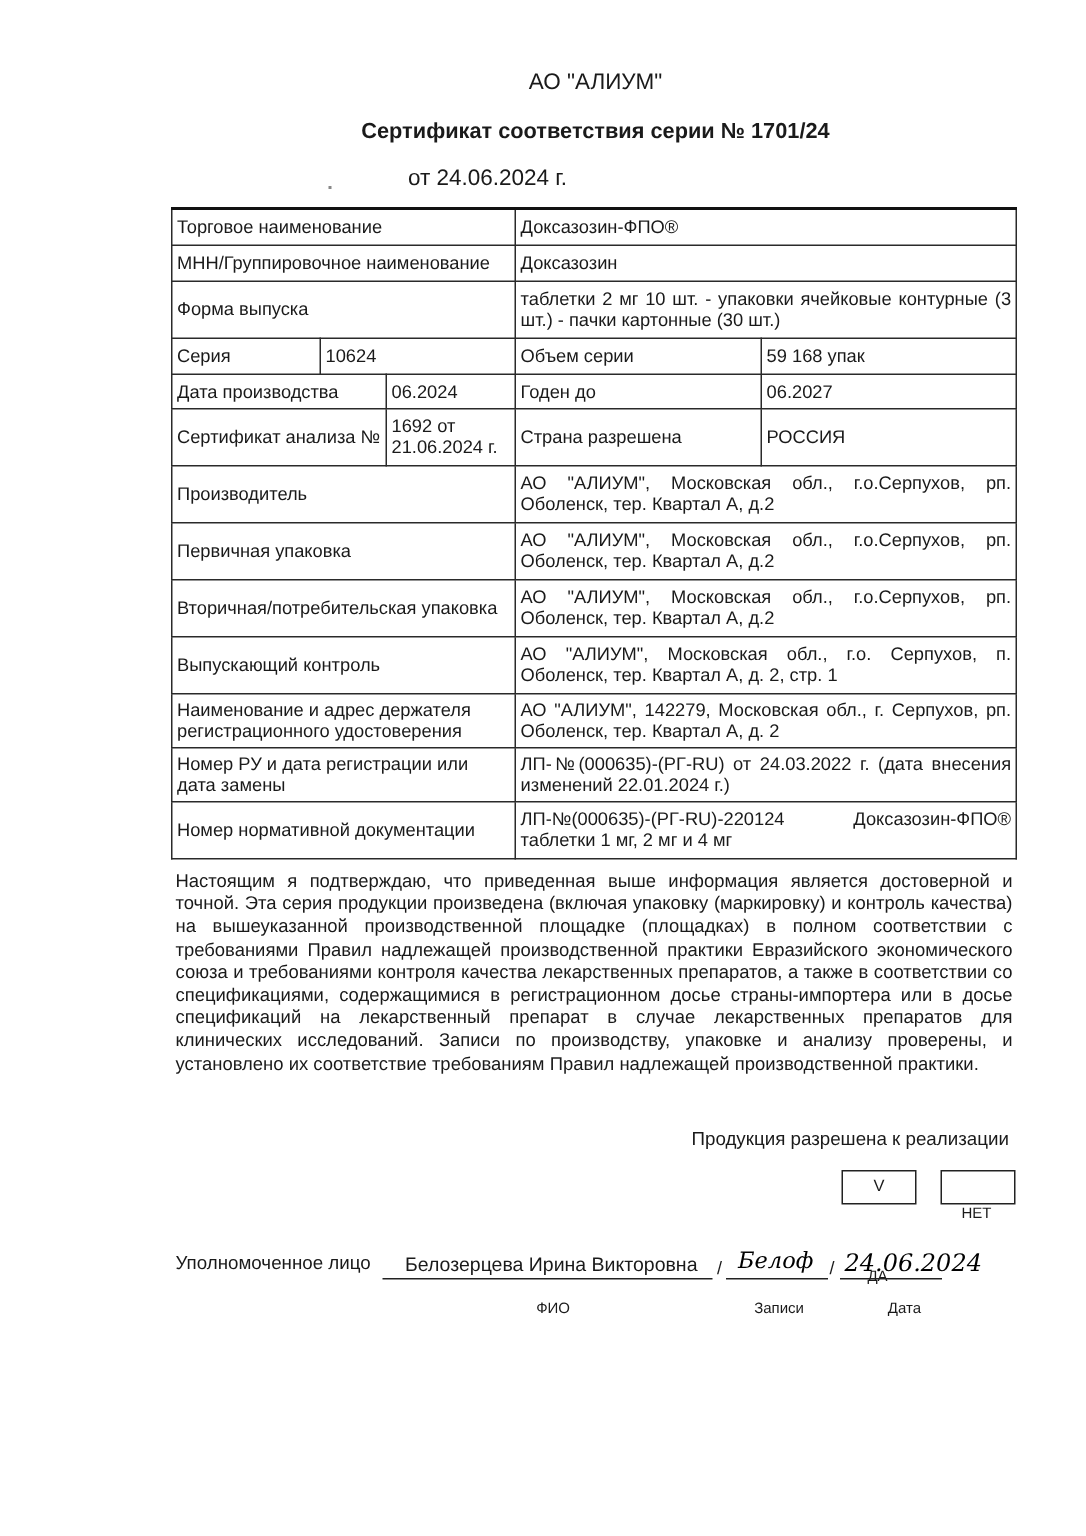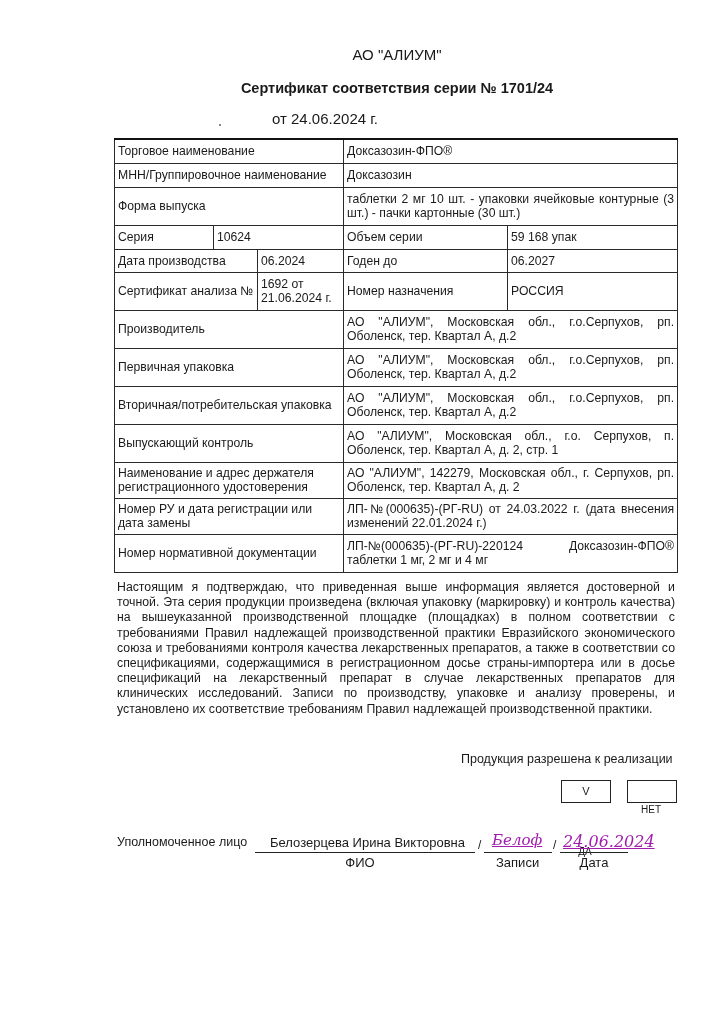--- a/index.html
+++ b/index.html
@@ -39,24 +39,24 @@
     position: absolute; top: 752px; left: 461px; font-size: 12.5px;
   }
   .box {
     position: absolute; width: 48px; height: 21px; border: 1px solid #222;
     text-align: center; font-size: 11px; line-height: 21px;
   }
   .box-label { position: absolute; font-size: 10px; text-align: center; width: 50px; }
 
   .sig-row { position: absolute; top: 835px; left: 117px; font-size: 12.5px; }
   .line { position: absolute; border-bottom: 1px solid #222; }
-  .small { position: absolute; font-size: 13px; text-align: center; }
+  .small { position: absolute; font-size: 10px; text-align: right; margin-top: 12px; }
   .hand {
     position: absolute; font-family: "DejaVu Serif", serif; font-style: italic;
-    color: #a21caf; font-size: 15px; text-decoration: underline;
+    color: #000000; font-size: 15px;
   }
 </style>
 </head>
 <body>
 
 <div class="company">АО "АЛИУМ"</div>
 <div class="title">Сертификат соответствия серии № 1701/24</div>
 <div class="date">от 24.06.2024 г.</div>
 <div class="dot"></div>
 
@@ -89,21 +89,21 @@
   </tr>
   <tr style="height:23px">
     <td colspan="2">Дата производства</td>
     <td>06.2024</td>
     <td>Годен до</td>
     <td>06.2027</td>
   </tr>
   <tr style="height:38px">
     <td colspan="2">Сертификат анализа №</td>
     <td>1692 от 21.06.2024 г.</td>
-    <td>Номер назначения</td>
+    <td>Страна разрешена</td>
     <td>РОССИЯ</td>
   </tr>
   <tr style="height:38px">
     <td colspan="3">Производитель</td>
     <td colspan="2" class="just-last">АО "АЛИУМ", Московская обл., г.о.Серпухов, рп. Оболенск, тер. Квартал А, д.2</td>
   </tr>
   <tr style="height:38px">
     <td colspan="3">Первичная упаковка</td>
     <td colspan="2" class="just-last">АО "АЛИУМ", Московская обл., г.о.Серпухов, рп. Оболенск, тер. Квартал А, д.2</td>
   </tr>

